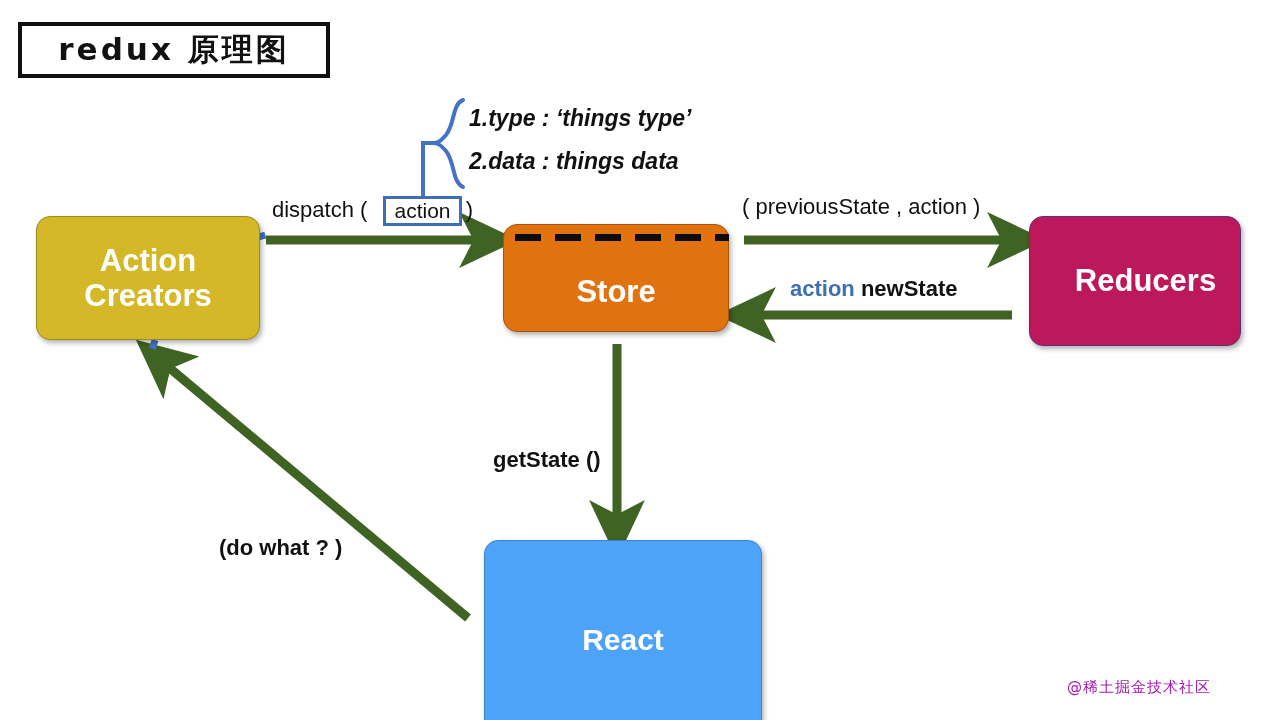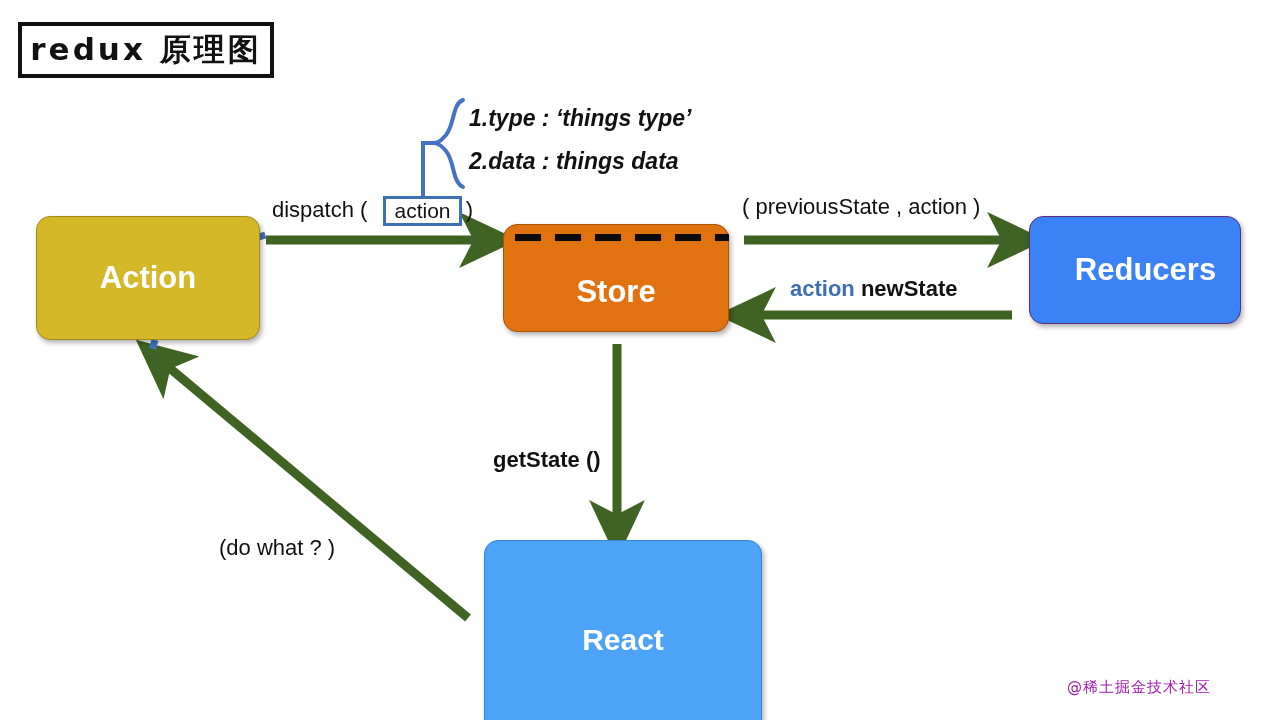--- a/index.html
+++ b/index.html
@@ -19,21 +19,21 @@
     position: absolute;
     left: 0; top: 0;
     width: 1280px;
     height: 720px;
   }
   .abs { position: absolute; }
 
   
   #title-box {
     left: 18px; top: 22px;
-    width: 256px; height: 56px;
+    width: 312px; height: 56px;
     border: 4px solid #111111;
     box-sizing: border-box;
     display: flex;
     align-items: center;
     justify-content: center;
   }
   #title-text {
     font-size: 31px;
     font-weight: bold;
     letter-spacing: 3px;
@@ -68,22 +68,22 @@
     left: 503px; top: 224px;
     width: 226px; height: 108px;
     background: #E0730F;
     border: 1px solid #a85409;
     font-size: 31px;
     justify-content: flex-end;
     padding-bottom: 22px;
   }
   #node-reducers {
     left: 1029px; top: 216px;
-    width: 212px; height: 108px;
-    background: #3b82f6;
+    width: 212px; height: 130px;
+    background: #be185d;
     border: 1px solid #5c2f7c;
     font-size: 31px;
     padding-left: 21px;
   }
   #node-react-components {
     left: 484px; top: 540px;
     width: 278px; height: 200px;
     background: #4DA3F7;
     border: 1px solid #3b85d1;
     font-size: 30px;
@@ -103,21 +103,21 @@
     font-size: 21px;
     color: #111111;
     white-space: nowrap;
     font-weight: 500;
   }
   #label-dispatch   { left: 272px; top: 197px; font-size: 22px; }
   #label-prevstate  { left: 742px; top: 194px; font-size: 22px; }
   #label-returnstate{ left: 790px; top: 276px; font-size: 22px; font-weight: bold; }
   #label-returnstate .kw { color: #3C6FB4; }
   #label-getstate   { left: 493px; top: 447px; font-size: 22px; font-weight: bold; }
-  #label-dowhat     { left: 219px; top: 535px; font-size: 22px; font-weight: normal; }
+  #label-dowhat     { left: 219px; top: 535px; font-size: 22px; font-weight: bold; }
 
   
   #action-token-box {
     left: 383px; top: 196px;
     width: 79px; height: 30px;
     border: 3px solid #3C6FB4;
     box-sizing: border-box;
     display: flex; align-items: center; justify-content: center;
     background: #ffffff;
   }
@@ -171,20 +171,21 @@
 
   <path d="M433,143 L423,143 L423,198" fill="none" stroke="#4472C4" stroke-width="4"></path>
 </svg>
 
 <div class="abs" id="title-box">
   <span id="title-text">redux 原理图</span>
 </div>
 
 <div class="abs node" id="node-action-creators">
   <span class="line">Action</span>
+  <span class="line">Creators</span>
 </div>
 
 <div class="abs node" id="node-store">
   <span class="line">Store</span>
 </div>
 <div class="abs" id="store-dashed-rule"></div>
 
 <div class="abs node" id="node-reducers">
   <span class="line">Reducers</span>
 </div>

